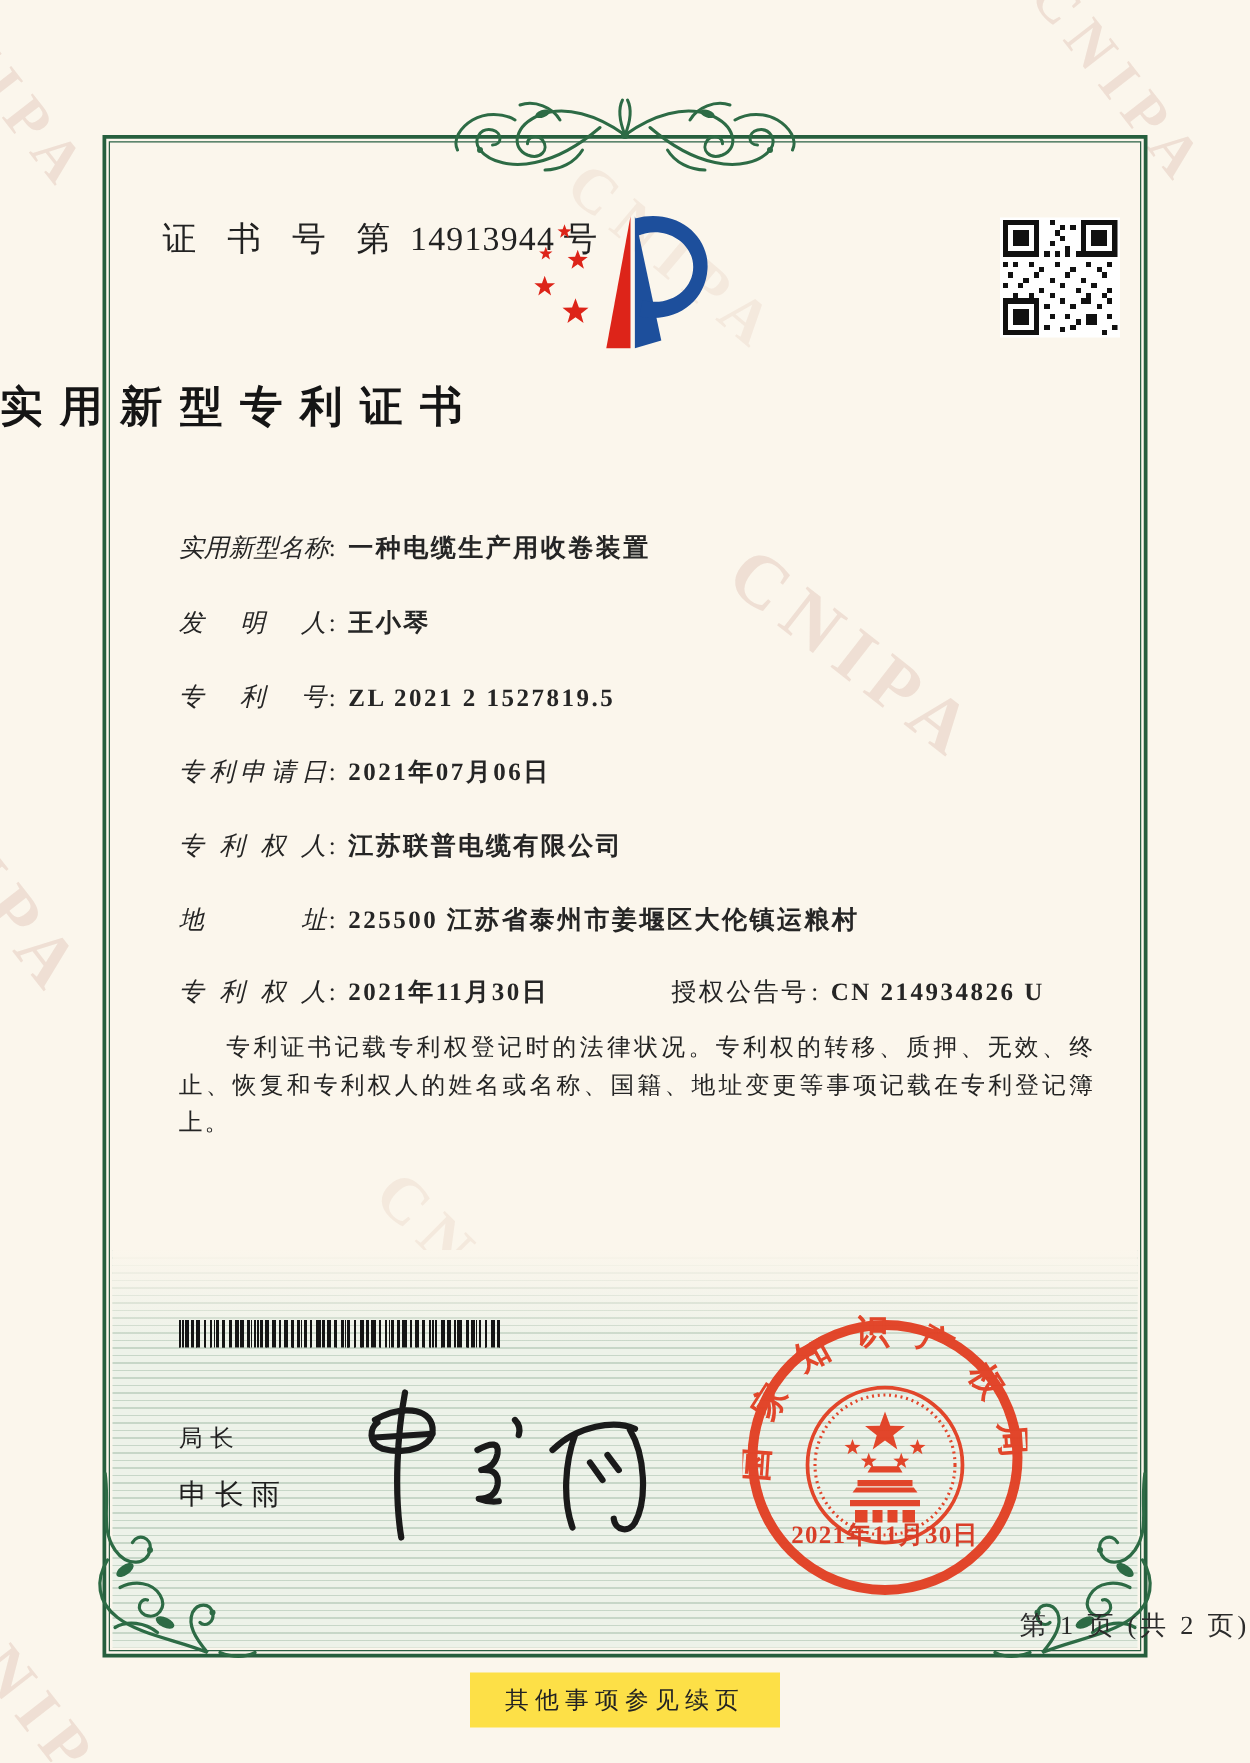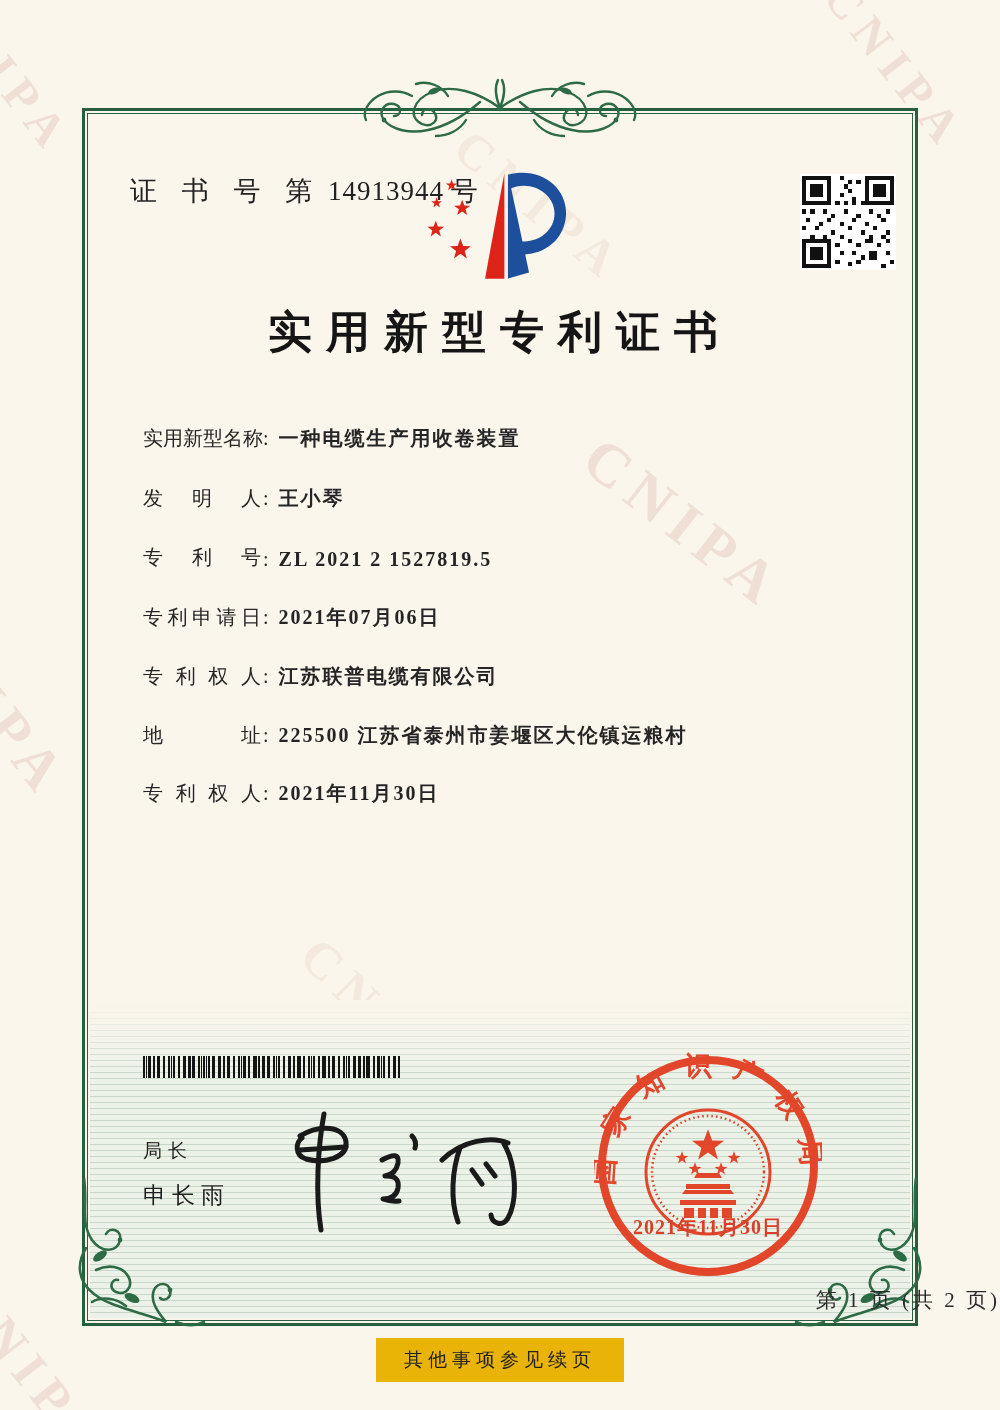--- a/index.html
+++ b/index.html
@@ -27,27 +27,27 @@
 
   
   .cert-no{position:absolute;left:130px;top:173px;font-size:27px;color:#222;}
   .cert-no .sp{letter-spacing:9px;}
   .cert-no .num{letter-spacing:1px;}
 
   .qr{position:absolute;left:800px;top:174px;width:92px;height:92px;background:#fff;padding:2px;}
 
   .logo{position:absolute;left:424px;top:166px;width:152px;height:132px;}
 
-  .title{position:absolute;left:0;top:303px;width:100%;text-align:center;
-         font-size:44px;font-weight:bold;letter-spacing:14px;color:#151515;}
+  .title{position:absolute;left:0;top:303px;width:100%;text-align:left;
+         font-size:34px;font-weight:bold;letter-spacing:14px;color:#151515;}
 
   
   .fields{position:absolute;left:143px;top:0;width:733px;font-size:20px;color:#252525;}
   .field-row{position:absolute;left:0;white-space:nowrap;}
-  .flabel{display:inline-block;width:118px;text-align:justify;text-align-last:justify;vertical-align:bottom;}
+  .flabel{display:inline-block;width:118px;text-align:justify;text-align-last:justify;vertical-align:bottom;font-style:italic;}
   .colon{margin:0 10px 0 2px;}
   .fvalue{letter-spacing:2px;font-weight:bold;}
   .pair2{position:absolute;left:394px;top:0;}
   .pair2 .flabel2{letter-spacing:2px;}
 
   
   .body-text{position:absolute;left:143px;top:824px;width:733px;font-size:19px;
              line-height:30px;text-align:justify;letter-spacing:1.6px;color:#242424;}
   .body-text p{margin:0 0 6px 0;text-indent:2em;}
 
@@ -67,21 +67,21 @@
 
   
   .seal{position:absolute;left:594px;top:1052px;width:228px;height:228px;opacity:.93;}
   .seal-date{position:absolute;left:10px;top:162px;width:208px;text-align:center;
              font-size:20px;letter-spacing:1px;color:#d8321b;font-weight:bold;white-space:nowrap;}
 
   
   .page-num{position:absolute;left:0;top:1286px;width:100%;text-align:right;font-size:21px;
             letter-spacing:3px;color:#2b2b2b;}
   .cont-note{position:absolute;left:50%;top:1338px;transform:translateX(-50%);
-             background:#eab308;padding:9px 28px;font-size:19px;letter-spacing:5px;color:#222;}
+             background:#fde047;padding:9px 28px;font-size:19px;letter-spacing:5px;color:#222;}
 </style>
 </head>
 <body>
 
 <div class="wm" style="left:-38px;top:-26px;font-size:48px;transform:rotate(52deg);">CNIPA</div>
 <div class="wm" style="left:856px;top:-30px;font-size:48px;transform:rotate(52deg);">CNIPA</div>
 <div class="wm" style="left:480px;top:118px;font-size:50px;transform:rotate(40deg);color:rgba(206,160,142,0.15);">CNIPA</div>
 <div class="wm" style="left:612px;top:424px;font-size:60px;transform:rotate(38deg);">CNIPA</div>
 <div class="wm" style="left:-58px;top:588px;font-size:58px;transform:rotate(52deg);">CNIPA</div>
 <div class="wm" style="left:330px;top:926px;font-size:52px;transform:rotate(45deg);color:rgba(206,160,142,0.15);">CNIPA</div>
@@ -213,24 +213,28 @@
     <span class="flabel">专利申请日</span><span class="colon">:</span><span class="fvalue">2021年07月06日</span>
   </div>
   <div class="field-row" style="top:663px;">
     <span class="flabel">专利权人</span><span class="colon">:</span><span class="fvalue">江苏联普电缆有限公司</span>
   </div>
   <div class="field-row" style="top:722px;">
     <span class="flabel">地址</span><span class="colon">:</span><span class="fvalue">225500 江苏省泰州市姜堰区大伦镇运粮村</span>
   </div>
   <div class="field-row" style="top:780px;width:733px;">
     <span class="flabel">专利权人</span><span class="colon">:</span><span class="fvalue">2021年11月30日</span>
+    <span class="pair2">
+      <span class="flabel2">授权公告号</span><span class="colon">:</span><span class="fvalue">CN 214934826 U</span>
+    </span>
   </div>
 </div>
 
 <div class="body-text">
+  <p>专利证书记载专利权登记时的法律状况。专利权的转移、质押、无效、终止、恢复和专利权人的姓名或名称、国籍、地址变更等事项记载在专利登记簿上。</p>
 </div>
 
 <div class="barcode"></div>
 
 <div class="sig-title">局长</div>
 <div class="sig-name">申长雨</div>
 
 <svg class="sig-script" viewBox="0 0 275 145">
   <g fill="none" stroke="#1a1a1a" stroke-width="5" stroke-linecap="round" stroke-linejoin="round">
     <path d="M62 16 C 56 48, 53 96, 59 132"></path>

